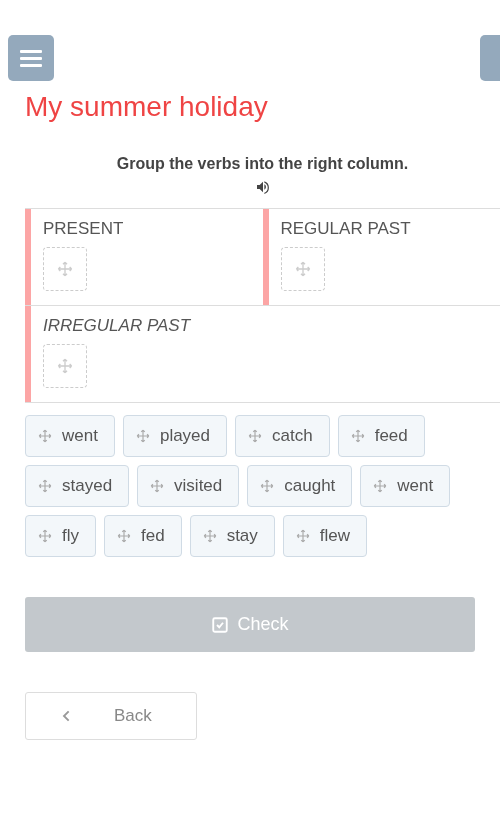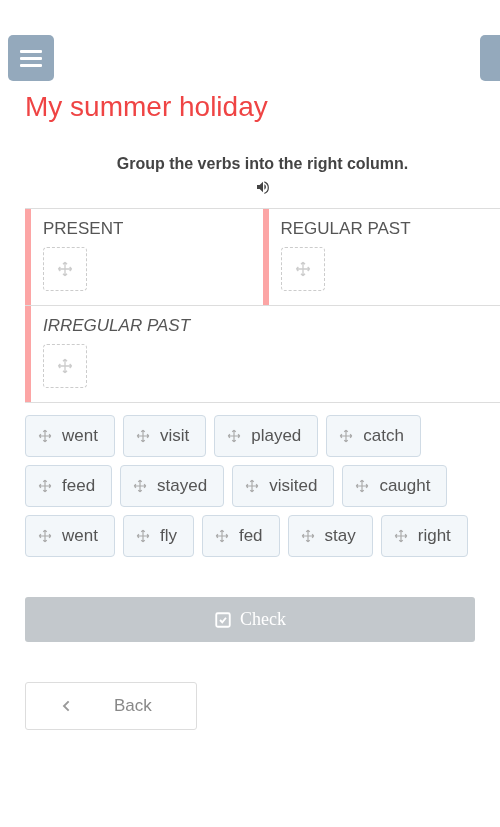--- a/index.html
+++ b/index.html
@@ -116,29 +116,28 @@
       gap: 10px;
       font-size: 17px;
       color: #555;
       cursor: grab;
     }
     .chip svg { width: 14px; height: 14px; flex: 0 0 14px; }
     .check-btn {
       margin: 40px 25px 0 25px;
       background: #c3c8cc;
       color: #fff;
-      height: 45px;
+      height: 55px;
       border-radius: 3px;
       display: flex;
       align-items: center;
       justify-content: center;
       gap: 8px;
       font-size: 18px;
       cursor: pointer;
-      font-family: Liberation Serif, serif;
     }
     .check-btn svg { width: 18px; height: 18px; }
     .back-btn {
       margin: 40px 0 0 25px;
       width: 172px;
       height: 48px;
       border: 1px solid #ddd;
       border-radius: 3px;
       background: #fff;
       color: #888;
@@ -212,26 +211,20 @@
   <div class="chip">
       <svg viewBox="0 0 24 24" fill="none" stroke="#aaa" stroke-width="2">
         <path d="M12 2v20M2 12h20M12 2l-3 3M12 2l3 3M12 22l-3-3M12 22l3-3M2 12l3-3M2 12l3 3M22 12l-3-3M22 12l-3 3"></path>
       </svg>
       <span>went</span>
     </div>
   <div class="chip">
       <svg viewBox="0 0 24 24" fill="none" stroke="#aaa" stroke-width="2">
         <path d="M12 2v20M2 12h20M12 2l-3 3M12 2l3 3M12 22l-3-3M12 22l3-3M2 12l3-3M2 12l3 3M22 12l-3-3M22 12l-3 3"></path>
       </svg>
-      <span>visit</span>
-    </div>
-  <div class="chip">
-      <svg viewBox="0 0 24 24" fill="none" stroke="#aaa" stroke-width="2">
-        <path d="M12 2v20M2 12h20M12 2l-3 3M12 2l3 3M12 22l-3-3M12 22l3-3M2 12l3-3M2 12l3 3M22 12l-3-3M22 12l-3 3"></path>
-      </svg>
       <span>played</span>
     </div>
   <div class="chip">
       <svg viewBox="0 0 24 24" fill="none" stroke="#aaa" stroke-width="2">
         <path d="M12 2v20M2 12h20M12 2l-3 3M12 2l3 3M12 22l-3-3M12 22l3-3M2 12l3-3M2 12l3 3M22 12l-3-3M22 12l-3 3"></path>
       </svg>
       <span>catch</span>
     </div>
   <div class="chip">
       <svg viewBox="0 0 24 24" fill="none" stroke="#aaa" stroke-width="2">
@@ -278,21 +271,21 @@
   <div class="chip">
       <svg viewBox="0 0 24 24" fill="none" stroke="#aaa" stroke-width="2">
         <path d="M12 2v20M2 12h20M12 2l-3 3M12 2l3 3M12 22l-3-3M12 22l3-3M2 12l3-3M2 12l3 3M22 12l-3-3M22 12l-3 3"></path>
       </svg>
       <span>stay</span>
     </div>
   <div class="chip">
       <svg viewBox="0 0 24 24" fill="none" stroke="#aaa" stroke-width="2">
         <path d="M12 2v20M2 12h20M12 2l-3 3M12 2l3 3M12 22l-3-3M12 22l3-3M2 12l3-3M2 12l3 3M22 12l-3-3M22 12l-3 3"></path>
       </svg>
-      <span>right</span>
+      <span>flew</span>
     </div>
 </div>
 
 <div class="check-btn">
   <svg viewBox="0 0 24 24" fill="none" stroke="#fff" stroke-width="2.5">
       <rect x="3" y="3" width="18" height="18" rx="2"></rect>
       <path d="M8 12l3 3 5-6"></path>
     </svg>
   <span>Check</span>
 </div>

